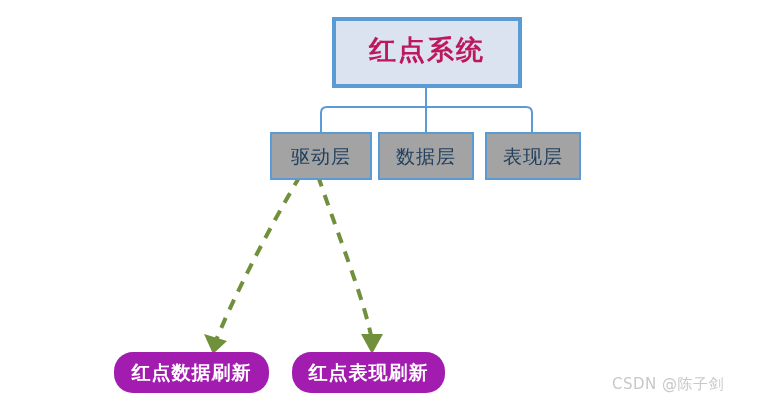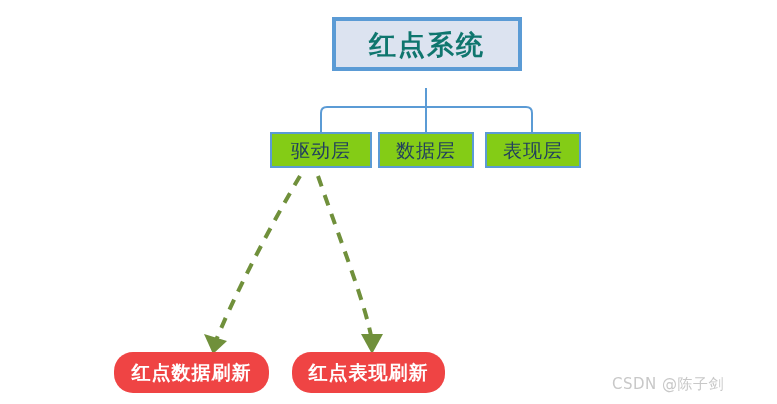--- a/index.html
+++ b/index.html
@@ -31,45 +31,46 @@
     display: flex;
     align-items: center;
     justify-content: center;
     text-align: center;
     line-height: 1;
   }
   .node-root {
     left: 332px;
     top: 17px;
     width: 190px;
-    height: 54px;
+    height: 71px;
     background: #dce3f0;
     border: 4px solid #5b9bd5;
-    color: #0f766e;
+    color: #be185d;
     font-size: 27px;
     font-weight: bold;
     letter-spacing: 2px;
+    font-family: Liberation Mono, monospace;
   }
   .node-layer {
     top: 132px;
-    height: 36px;
-    background: #84cc16;
+    height: 48px;
+    background: #a3a3a3;
     border: 2px solid #5b9bd5;
     color: #22405e;
     font-size: 19px;
     font-weight: normal;
     letter-spacing: 1px;
   }
   .node-layer-0 { left: 270px; width: 102px; }
   .node-layer-1 { left: 378px; width: 96px; }
   .node-layer-2 { left: 485px; width: 96px; text-align: center; }
   .node-action {
     top: 352px;
     height: 41px;
-    background: #ef4444;
+    background: #a21caf;
     border: none;
     border-radius: 19px;
     color: #ffffff;
     font-size: 19px;
     font-weight: bold;
     letter-spacing: 1px;
   }
   .node-action-0 { left: 114px; width: 155px; }
   .node-action-1 { left: 292px; width: 153px; }
   .watermark {

